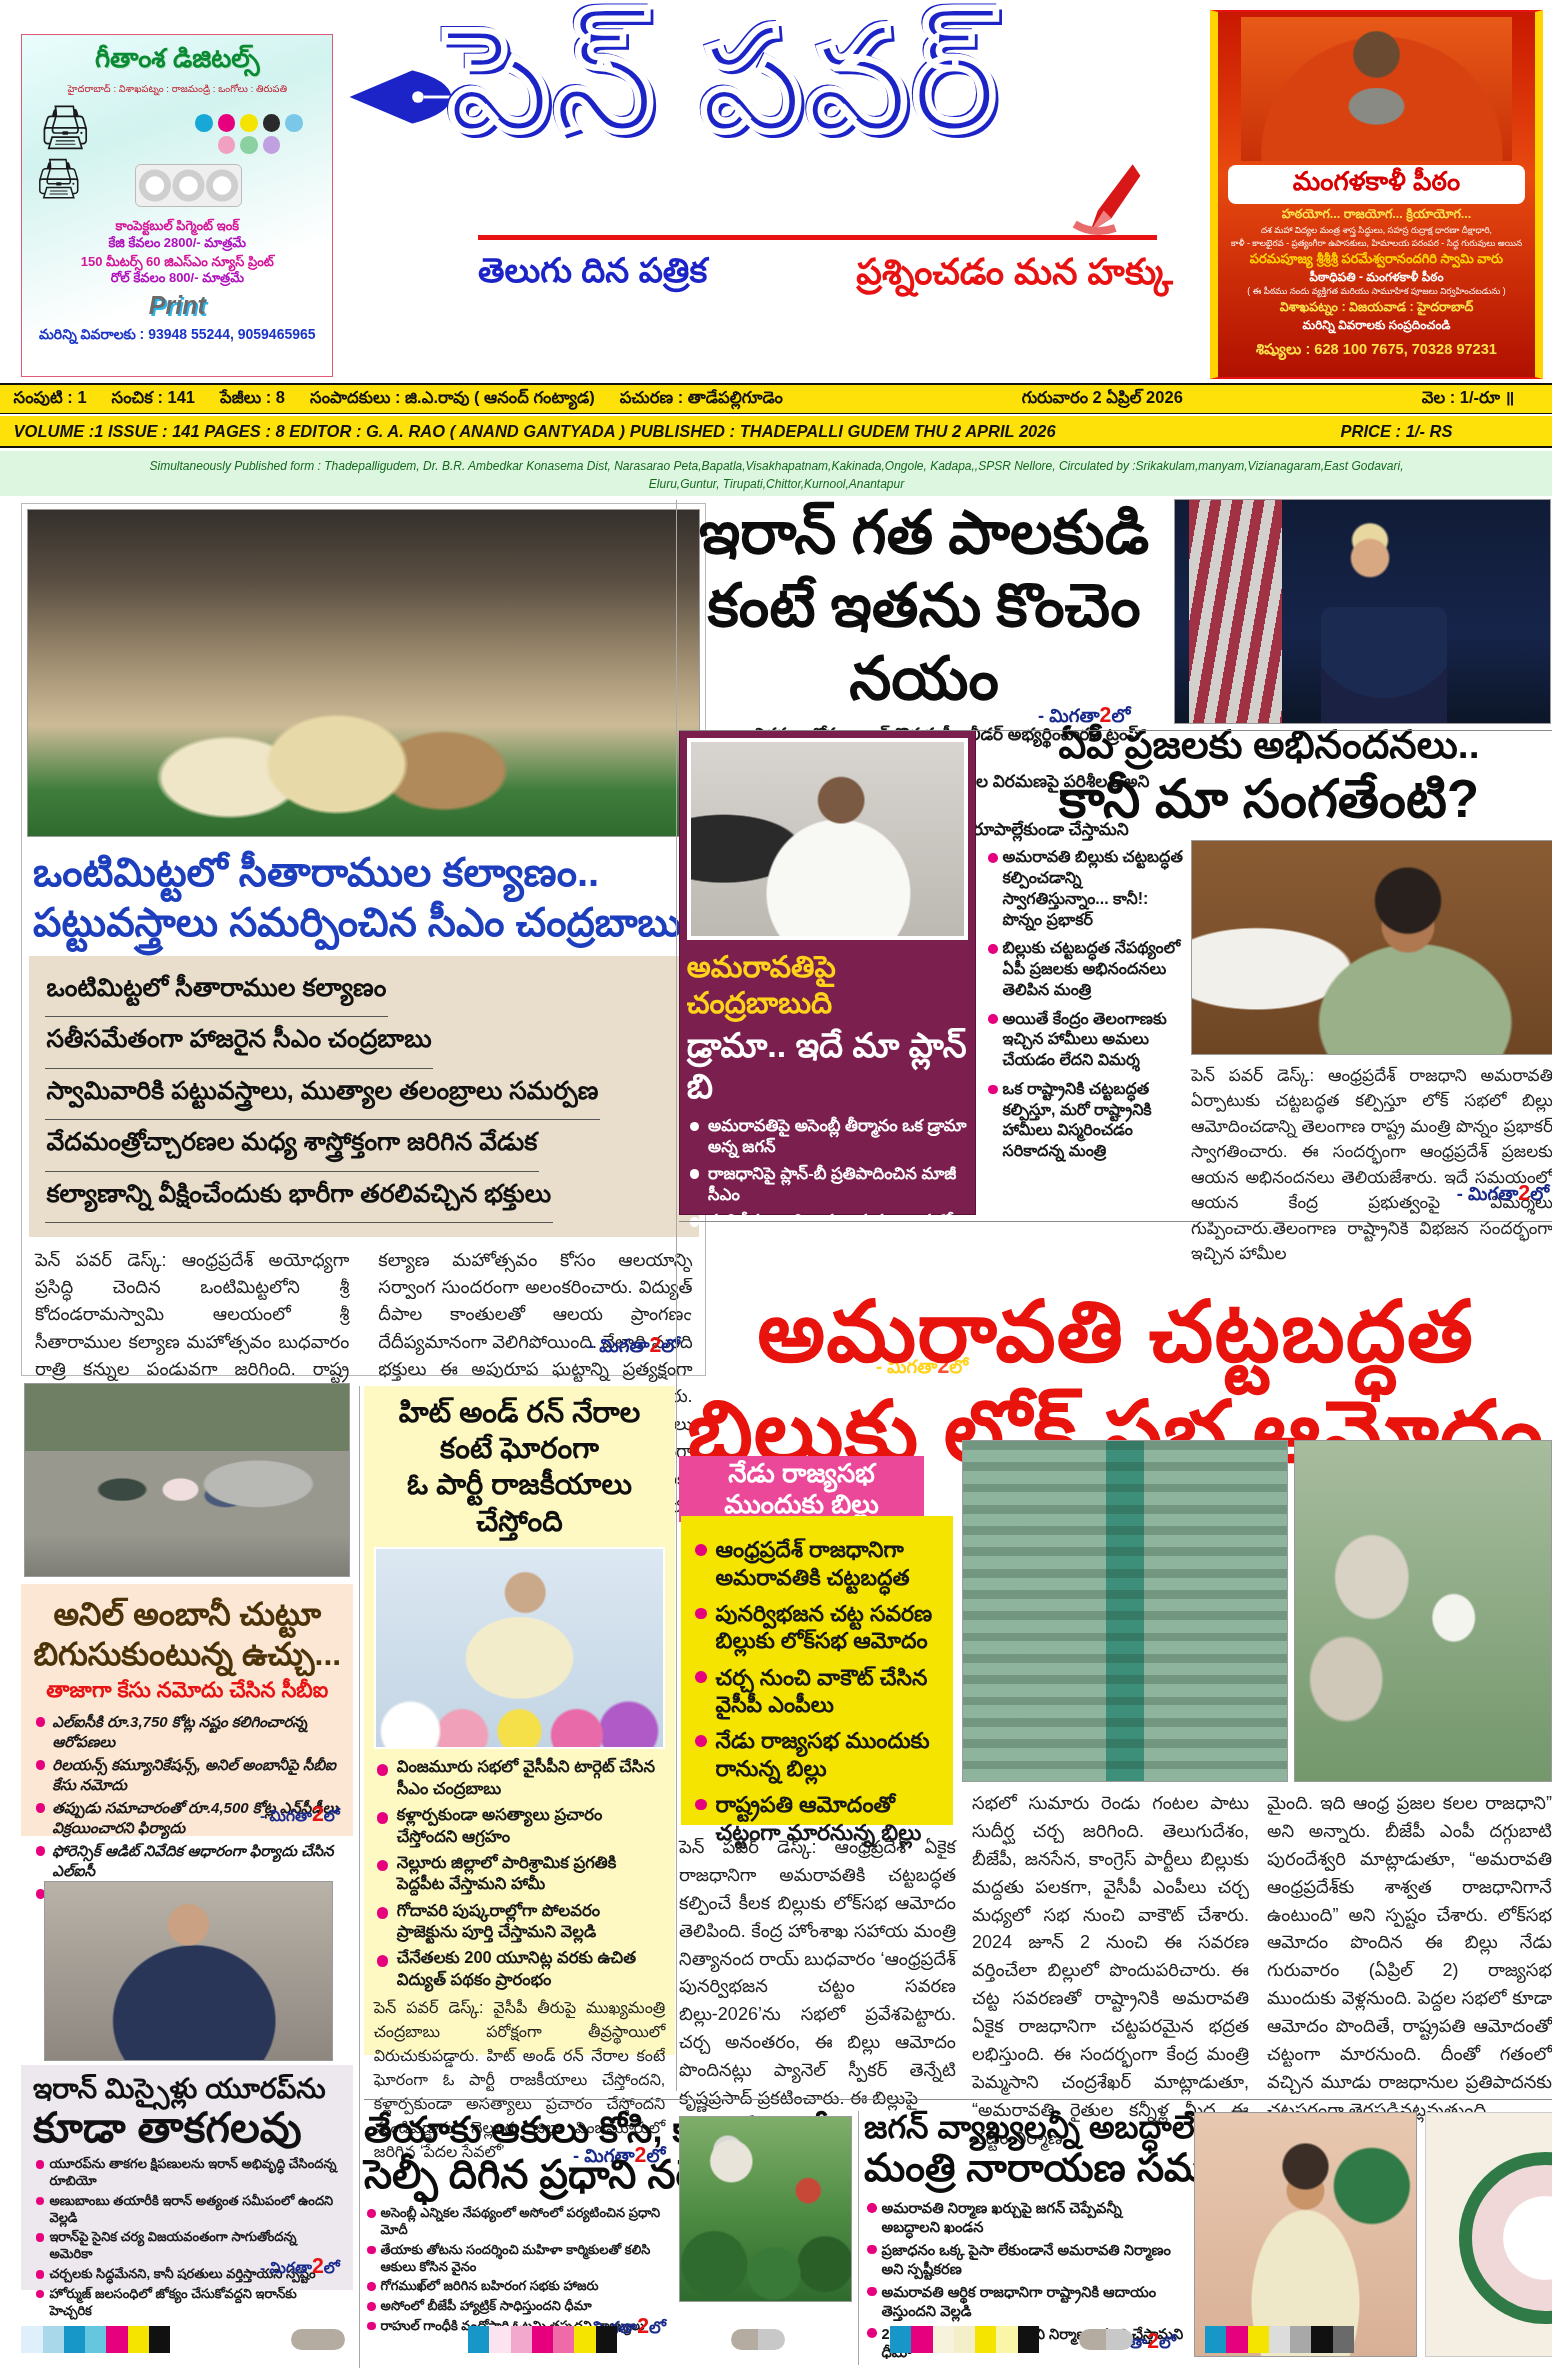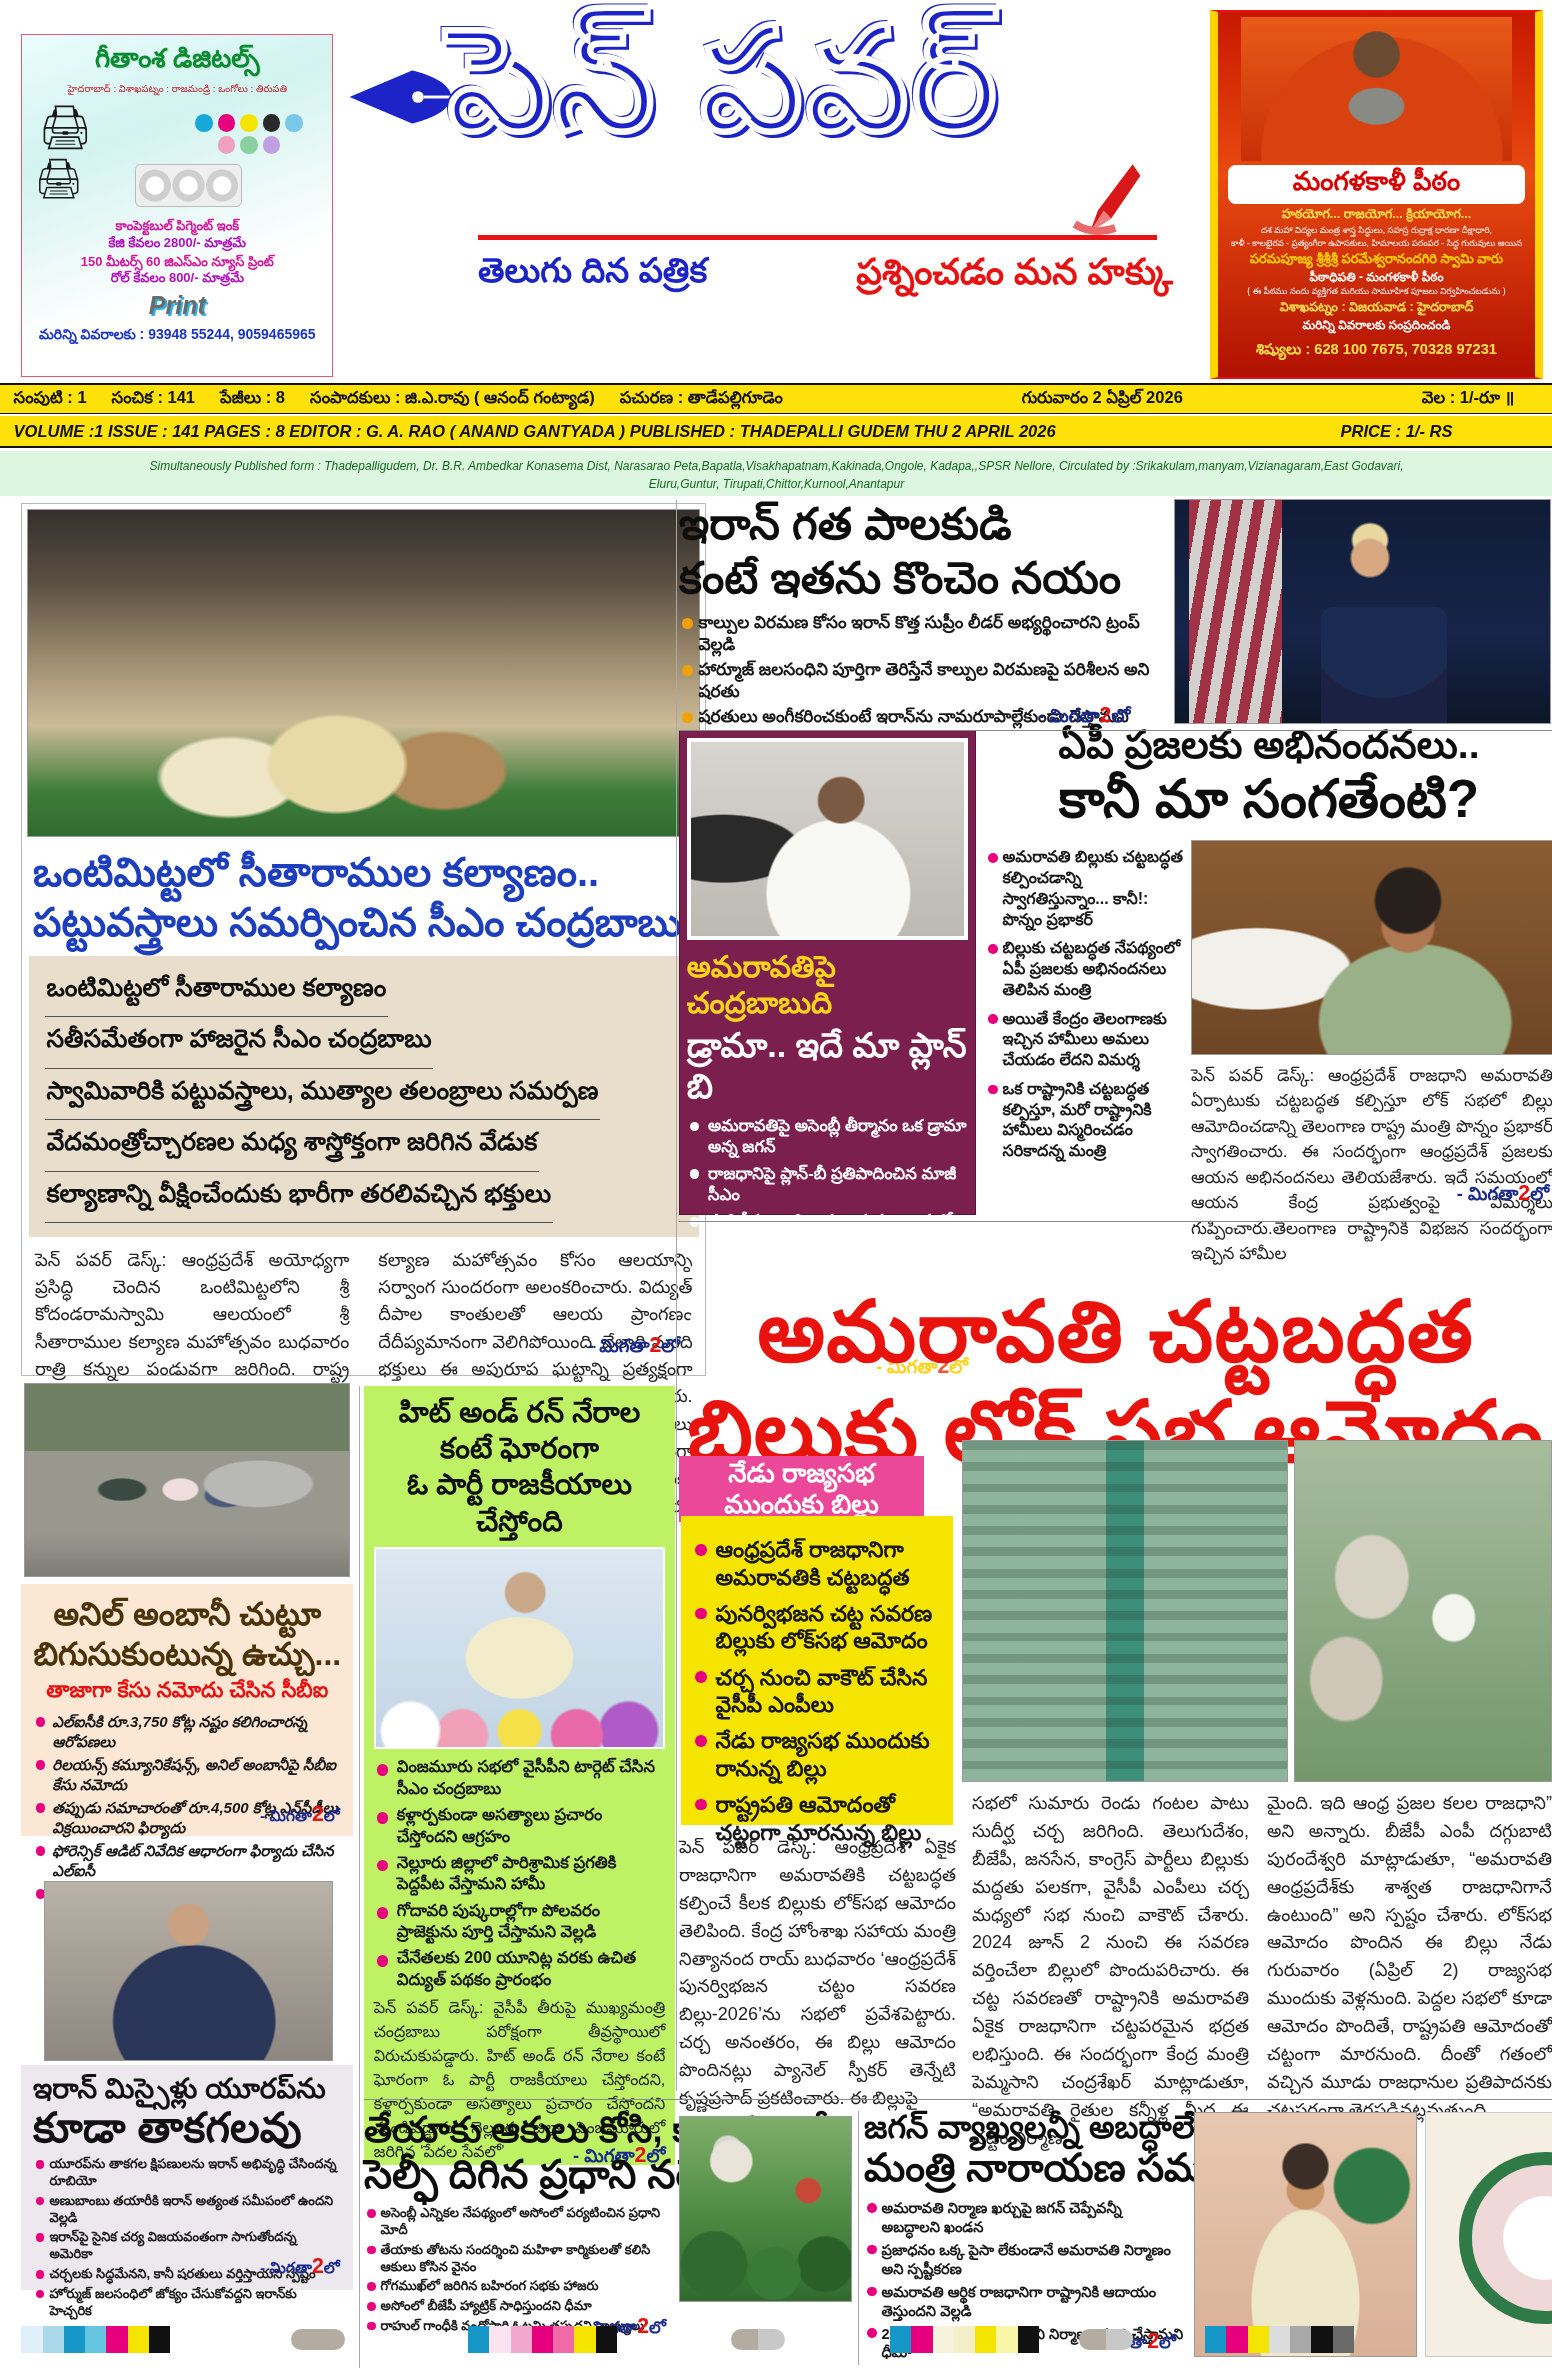--- a/index.html
+++ b/index.html
@@ -87,21 +87,21 @@
   .kal-head{margin:9.7px 5.8px 1.9px;font-size:40px;font-weight:bold;color:#1d3fbe;line-height:1.25;}
   .kal-box{background:#e9decb;margin:9.7px 1.9px;padding:9.7px 15.5px 13.6px;}
   .kal-box .sline{display:block;width:fit-content;font-size:25px;font-weight:bold;color:#111;
                   border-bottom:1.9px solid #555;padding:6.8px 1.9px 8.7px;}
   .kal-body{margin:5.8px 7.8px 0;font-size:18px;line-height:1.52;text-align:justify;color:#222;
             column-count:2;column-gap:29px;}
   .kal-more{position:absolute;right:25px;bottom:13.6px;}
 
   
   .trump{position:absolute;left:679px;top:497px;width:873px;height:231px;}
-  .trump .t-head{font-size:44px;font-weight:bold;color:#0d0d0d;text-align:left;width:490px;line-height:1.22;}
+  .trump .t-head{font-size:60px;font-weight:bold;color:#0d0d0d;text-align:center;width:490px;line-height:1.22;font-family:Liberation Serif, serif;}
   .trump .t-bullets{width:490px;margin-top:7.8px;font-size:17px;}
   .trump .t-bullets li{margin:2.9px 0;padding-left:19.4px;}
   .trump .t-bullets li::before{top:5.8px;width:10.7px;height:10.7px;}
   .t-more{position:absolute;left:359px;top:206px;}
   .ph-trump{position:absolute;left:495px;top:1.9px;width:377px;height:225px;background:
       radial-gradient(circle at 52% 26%,#d8a882 0 7%,transparent 8%),
       radial-gradient(ellipse at 52% 18%,#e8d8a0 0 6%,transparent 7%),
       linear-gradient(180deg,#101c36 0%,#16244a 60%,#0c1628 100%);}
   .ph-trump::before{content:"";position:absolute;left:13.6px;top:0;width:93px;height:100%;
       background:repeating-linear-gradient(100deg,#b03445 0 10.7px,#e8e4dd 10.7px 21.3px);opacity:.9;}
@@ -181,21 +181,21 @@
       linear-gradient(180deg,#b8b2a8 0%,#8d8780 100%);}
   .rubio{position:absolute;left:21.3px;top:2065px;width:332px;height:225px;background:#ece8ee;padding:7.8px 11.6px;}
   .ru-h1{font-size:28px;font-weight:bold;color:#111;line-height:1.15;}
   .ru-h2{font-size:42px;font-weight:bold;color:#111;line-height:1.1;}
   .rubio .bullets{font-size:13px;margin-top:4.9px;}
   .rubio .bullets li{margin:2.9px 0;padding-left:16.5px;}
   .rubio .bullets li::before{width:8.7px;height:8.7px;top:3.9px;}
   .ru-more{position:absolute;right:13.6px;bottom:9.7px;font-size:15.5px;}
 
   
-  .hitrun{position:absolute;left:364px;top:1386px;width:311px;height:779px;background:#bef264;padding:7.8px 9.7px;}
+  .hitrun{position:absolute;left:364px;top:1386px;width:311px;height:669px;background:#fef9c3;padding:7.8px 9.7px;}
   .hr-h{font-size:29px;font-weight:bold;color:#101010;text-align:center;line-height:1.25;}
   .ph-hitrun{width:100%;height:202px;border:2.9px solid #ffffff;margin-top:7.8px;background:
       radial-gradient(circle at 52% 22%,#caa88a 0 9%,transparent 10%),
       radial-gradient(ellipse at 50% 55%,#f2ecca 0 26%,transparent 27%),
       radial-gradient(circle at 12% 92%,#ffffff 0 9%,transparent 10%),
       radial-gradient(circle at 30% 94%,#f0a0b8 0 9%,transparent 10%),
       radial-gradient(circle at 50% 92%,#f5e04a 0 9%,transparent 10%),
       radial-gradient(circle at 70% 94%,#e86aa8 0 9%,transparent 10%),
       radial-gradient(circle at 88% 92%,#b05ac8 0 9%,transparent 10%),
       linear-gradient(180deg,#dce8f2,#c2d4e4);}

